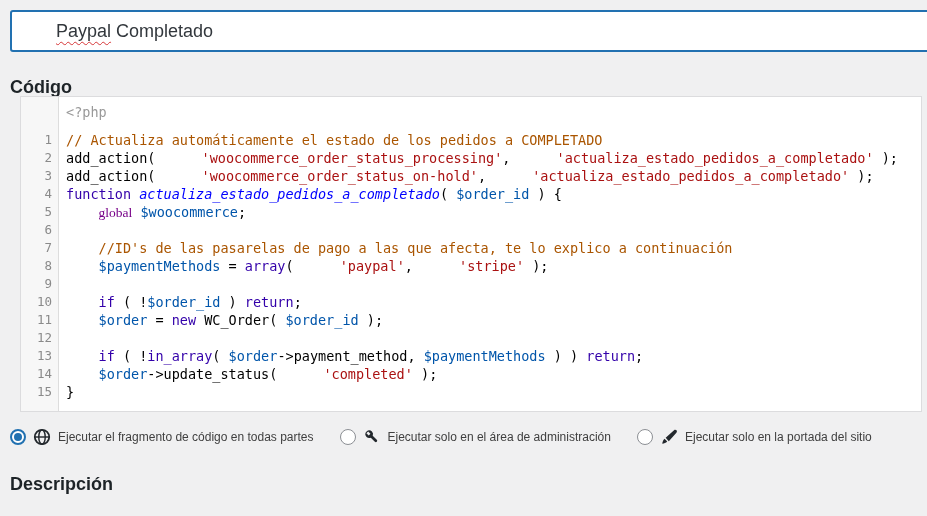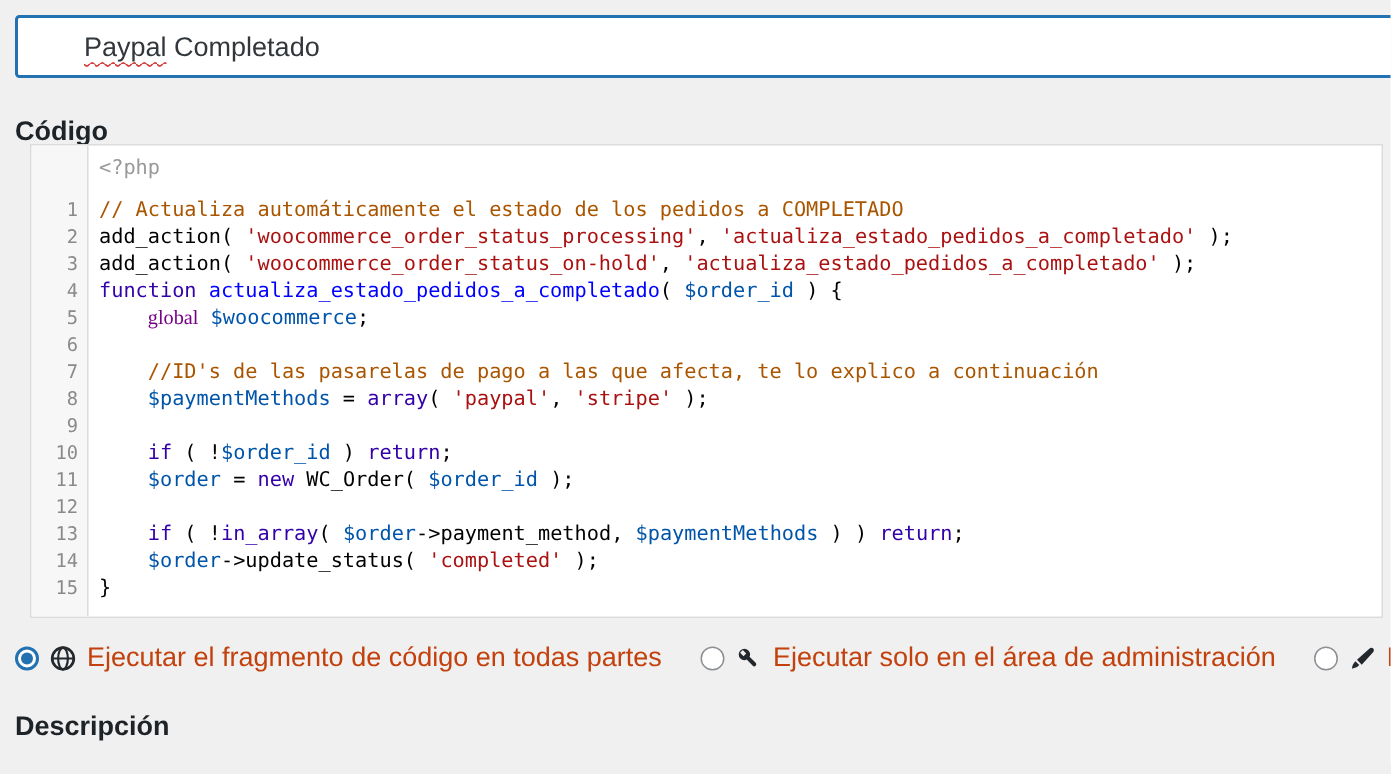--- a/index.html
+++ b/index.html
@@ -56,31 +56,31 @@
   .cm-row { display:flex; position:relative; z-index:1; height:18px; }
   .cm-row.php-tag-row { margin-bottom:10px; }
   .cm-num {
     width:38px; flex:0 0 38px; text-align:right;
     padding-right:7px; color:#8a8a8a; font-size:12.5px;
   }
   .cm-code { padding-left:7px; white-space:pre; }
   .tok-pl  { color:#000; }
   .tok-kw  { color:var(--tok-kw,#30a); }
   .tok-kw2 { color:var(--tok-kw2,#708);font-family:Liberation Serif, serif; }
-  .tok-def { color:var(--tok-def,#00f); }
+  .tok-def { color:var(--tok-def,#00f);font-style:italic; }
   .tok-var { color:var(--tok-var,#05a); }
-  .tok-str { color:var(--tok-str,#a11); }
+  .tok-str { color:var(--tok-str,#a11);margin-left:38px; }
   .tok-com { color:var(--tok-com,#a50); }
   .tok-meta{ color:var(--tok-meta,#999); }
 
   
   .scope-row {
     position:absolute; left:10px; top:428px; width:915px;
     display:flex; align-items:center; gap:26px;
-    font-size:18px; color:#c2410c;
+    font-size:12px; color:#404040;
     white-space:nowrap;
   }
   .scope-option { display:flex; align-items:center; gap:7px; cursor:pointer; }
   .radio {
     width:16px; height:16px; flex:0 0 16px;
     border:1px solid #8c8f94; border-radius:50%;
     background:#fff; position:relative;
   }
   .radio.checked { border:2px solid var(--accent,#2271b1); }
   .radio.checked::after {

